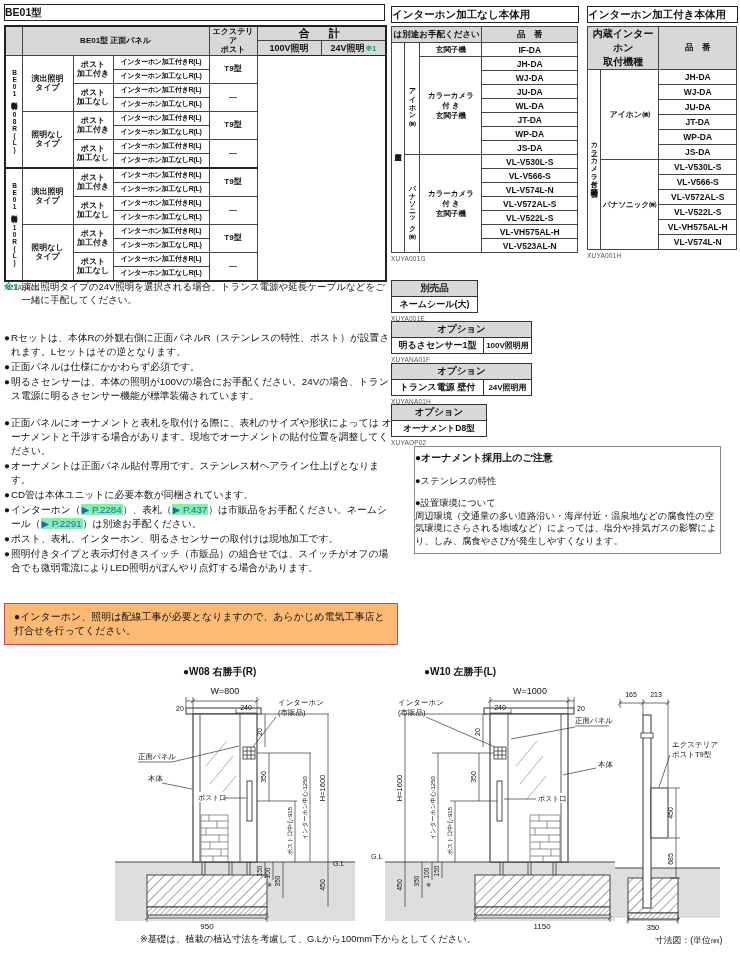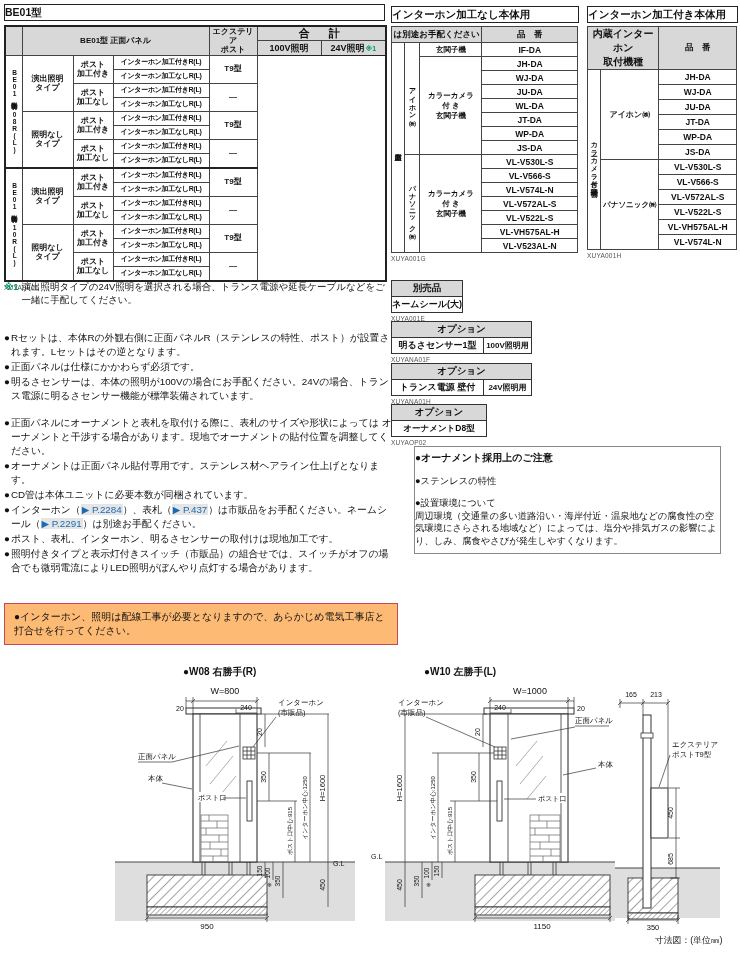--- a/index.html
+++ b/index.html
@@ -36,21 +36,21 @@
   .opt{border:1.5px solid #222}
   .opt td{border:1px solid #333;text-align:center;font-weight:bold;font-size:9px;height:15px}
   .opt .opth{background:#d8d8d8;font-size:9.5px}
   
   .note1{font-size:9.5px;line-height:13px;display:flex}
   .note1 .mk{color:#009a63;font-weight:bold;margin-right:3px;flex:none}
   .nlist{list-style:none;margin:0;padding:0;font-size:9.8px;line-height:14px}
   .nlist li{display:flex;margin:0 0 1px 0}
   .nlist .blt{flex:none;margin-right:1px}
   .nlist li.sp{margin-top:13px}
-  .plink{color:#1a6bb5;background:#e5e5e5;padding:0 1px}
+  .plink{color:#1a6bb5;background:#86efac;padding:0 1px}
   
   .orn{border:1px solid #888;padding:5px 0;font-size:9.3px;line-height:12.6px}
   .orn .t{font-weight:bold;font-size:10px;margin-bottom:4px}
   .orn .st{margin-top:10px}
   
   .warn{border:1px solid #c45;background:#fdba74;padding:6px 9px;font-size:10px;line-height:14px}
   .dtitle{font-size:10px;font-weight:bold}
   svg text{font-family:"Liberation Sans","DejaVu Sans",sans-serif;fill:#111}
   .foot{font-size:9.3px}
 </style>
@@ -316,21 +316,21 @@
       </table>
     <div class="code">XUYA001H</div>
   </div>
 
   <div class="abs note1" style="left:4px;top:280px;width:388px">
     <span class="mk">※1</span>
     <span>演出照明タイプの24V照明を選択される場合、トランス電源や延長ケーブルなどをご一緒に手配してください。</span>
   </div>
 
   <div class="abs" style="left:391px;top:280px">
-    <table class="opt" style="width:72px">
+    <table class="opt" style="width:87px">
         <tbody>
           <tr>
             <td class="opth">別売品</td>
           </tr>
     <tr>
             <td>ネームシール(大)</td>
           </tr>
         </tbody>
       </table>
     <div class="code">XUYA001E</div>
@@ -710,15 +710,16 @@
     <line x1="60" y1="92" x2="49" y2="124" stroke="#333" stroke-width="0.7"></line>
     <text x="21" y="34" font-size="7" text-anchor="middle">165</text>
     <text x="46" y="34" font-size="7" text-anchor="middle">213</text>
     <text x="62" y="84" font-size="7.5">エクステリア</text>
     <text x="62" y="94" font-size="7.5">ポストT9型</text>
     <text transform="rotate(-90 63 150)" x="63" y="150" font-size="7" text-anchor="middle">450</text>
     <text transform="rotate(-90 63 196)" x="63" y="196" font-size="7" text-anchor="middle">685</text>
     <text x="43" y="267" font-size="7.5" text-anchor="middle">350</text>
   </svg>
 
+  <div class="abs foot" style="left:140px;top:933px">※基礎は、植栽の植込寸法を考慮して、G.Lから100mm下からとしてください。</div>
   <div class="abs foot" style="left:655px;top:935px;font-size:8.8px">寸法図：(単位㎜)</div>
 
 </div>
 
 </body></html>

